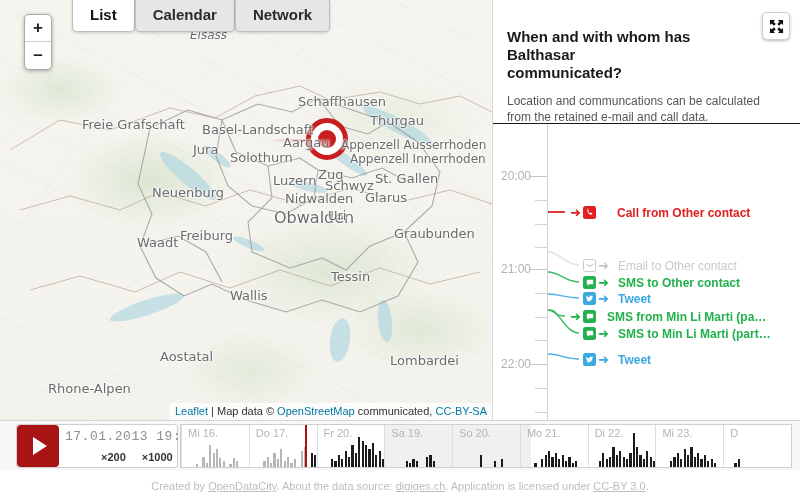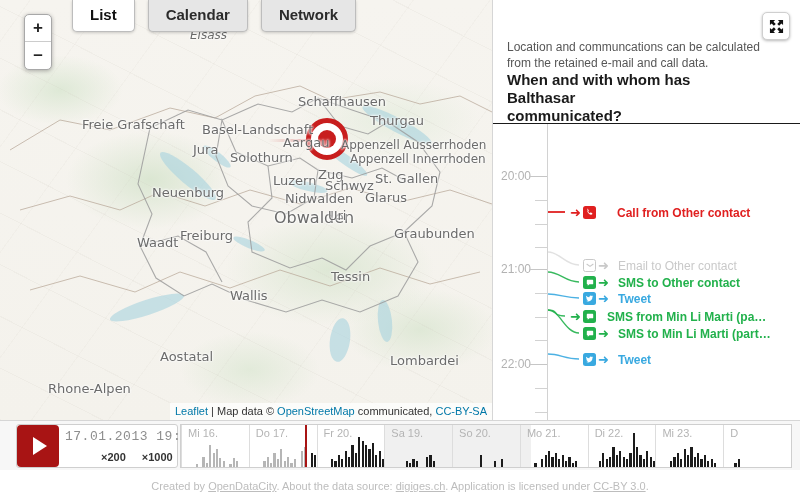--- a/index.html
+++ b/index.html
@@ -92,21 +92,21 @@
     font: 700 17px/25px "Liberation Sans", sans-serif;
     color: #222;
     cursor: pointer;
     user-select: none;
   }
   #zoom-control div:first-child { border-bottom: 1px solid #ccc; }
 
   
   #tabs {
     position: absolute; left: 72px; top: 0;
-    display: flex; gap: 13px;
+    display: flex; gap: 0;
     z-index: 45;
   }
   .tab {
     padding: 6px 17px 8px 17px;
     font: 700 15px "Liberation Sans", sans-serif;
     color: #2b2b2b;
     background: #e6e6e6;
     border: 1px solid #bdbdbd;
     border-top: none;
     border-bottom-left-radius: 5px;
@@ -369,22 +369,22 @@
     </div>
 
   <div id="tabs">
       <div class="tab active">List</div>
       <div class="tab">Calendar</div>
       <div class="tab">Network</div>
     </div>
 
   <div id="right-panel">
     <div id="panel-head">
+      <div id="panel-title">When and with whom has Balthasar communicated?</div>
       <div id="panel-sub">Location and communcations can be calculated from the retained e-mail and call data.</div>
-      <div id="panel-title">When and with whom has Balthasar communicated?</div>
     </div>
     <div id="panel-divider"></div>
 
     <div id="expand-button">
       <svg width="15" height="15" viewBox="0 0 16 16">
         <g fill="#111">
           <path d="M1 1 L6.5 1 L4.8 2.8 L7.2 5.2 L5.2 7.2 L2.8 4.8 L1 6.5 Z"></path>
           <path d="M15 1 L15 6.5 L13.2 4.8 L10.8 7.2 L8.8 5.2 L11.2 2.8 L9.5 1 Z"></path>
           <path d="M1 15 L1 9.5 L2.8 11.2 L5.2 8.8 L7.2 10.8 L4.8 13.2 L6.5 15 Z"></path>
           <path d="M15 15 L9.5 15 L11.2 13.2 L8.8 10.8 L10.8 8.8 L13.2 11.2 L15 9.5 Z"></path>

